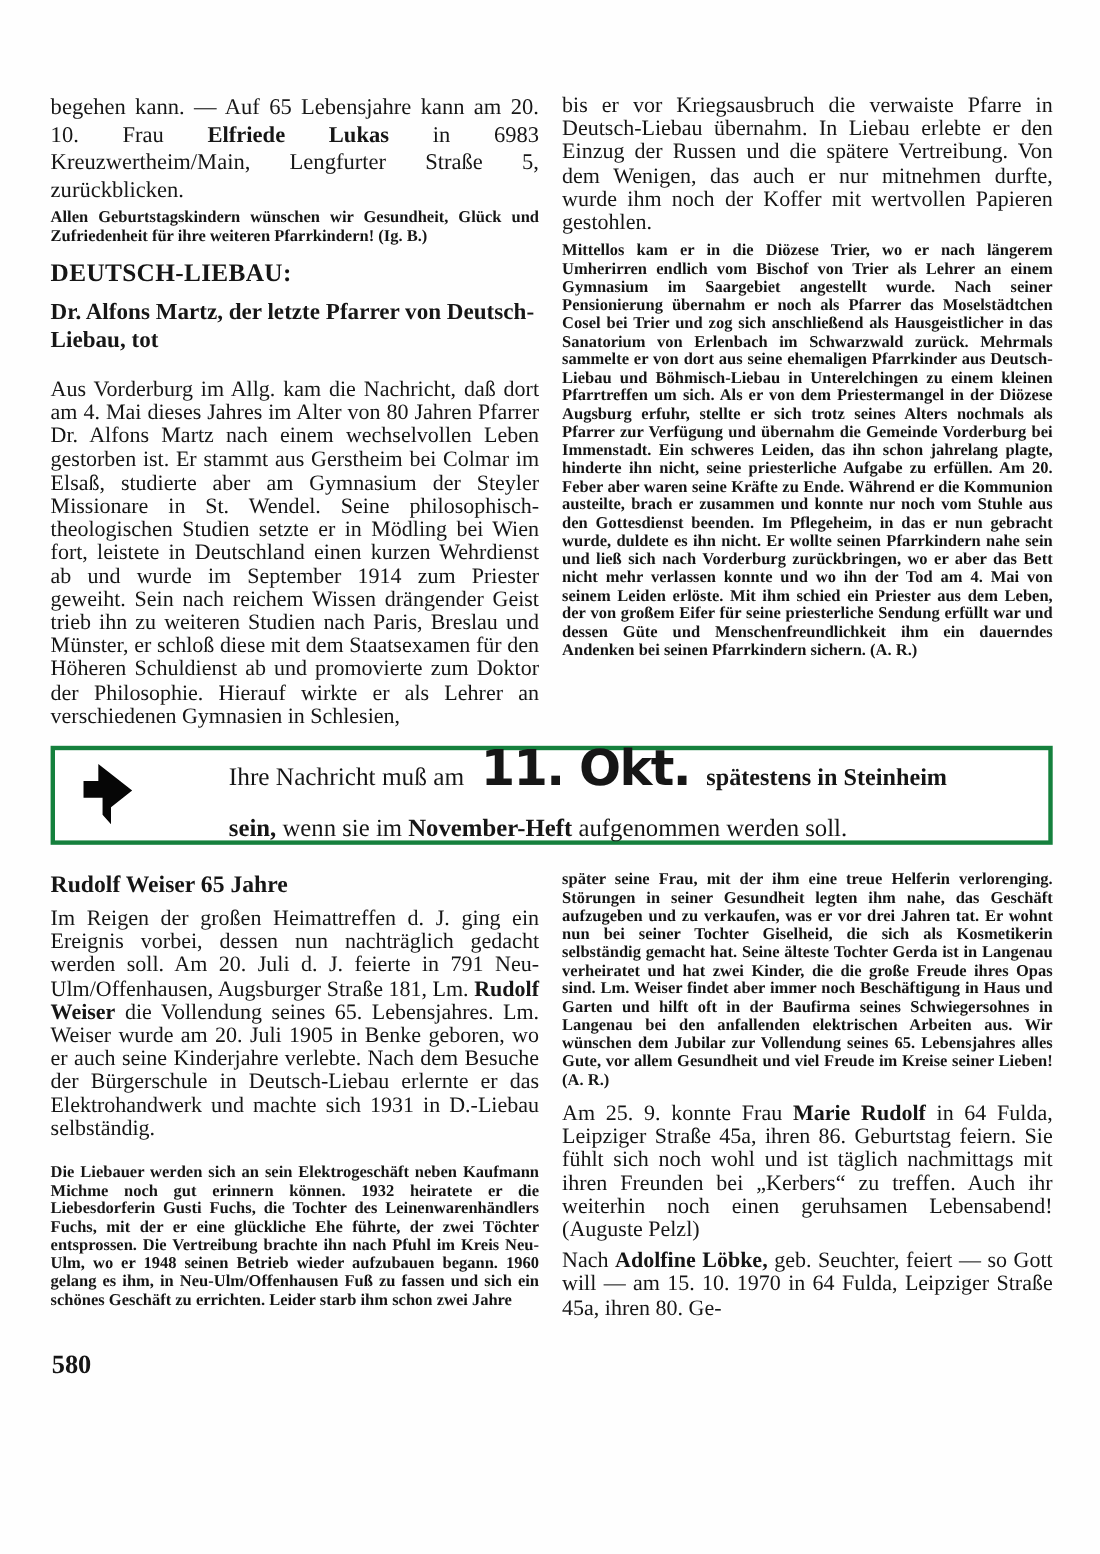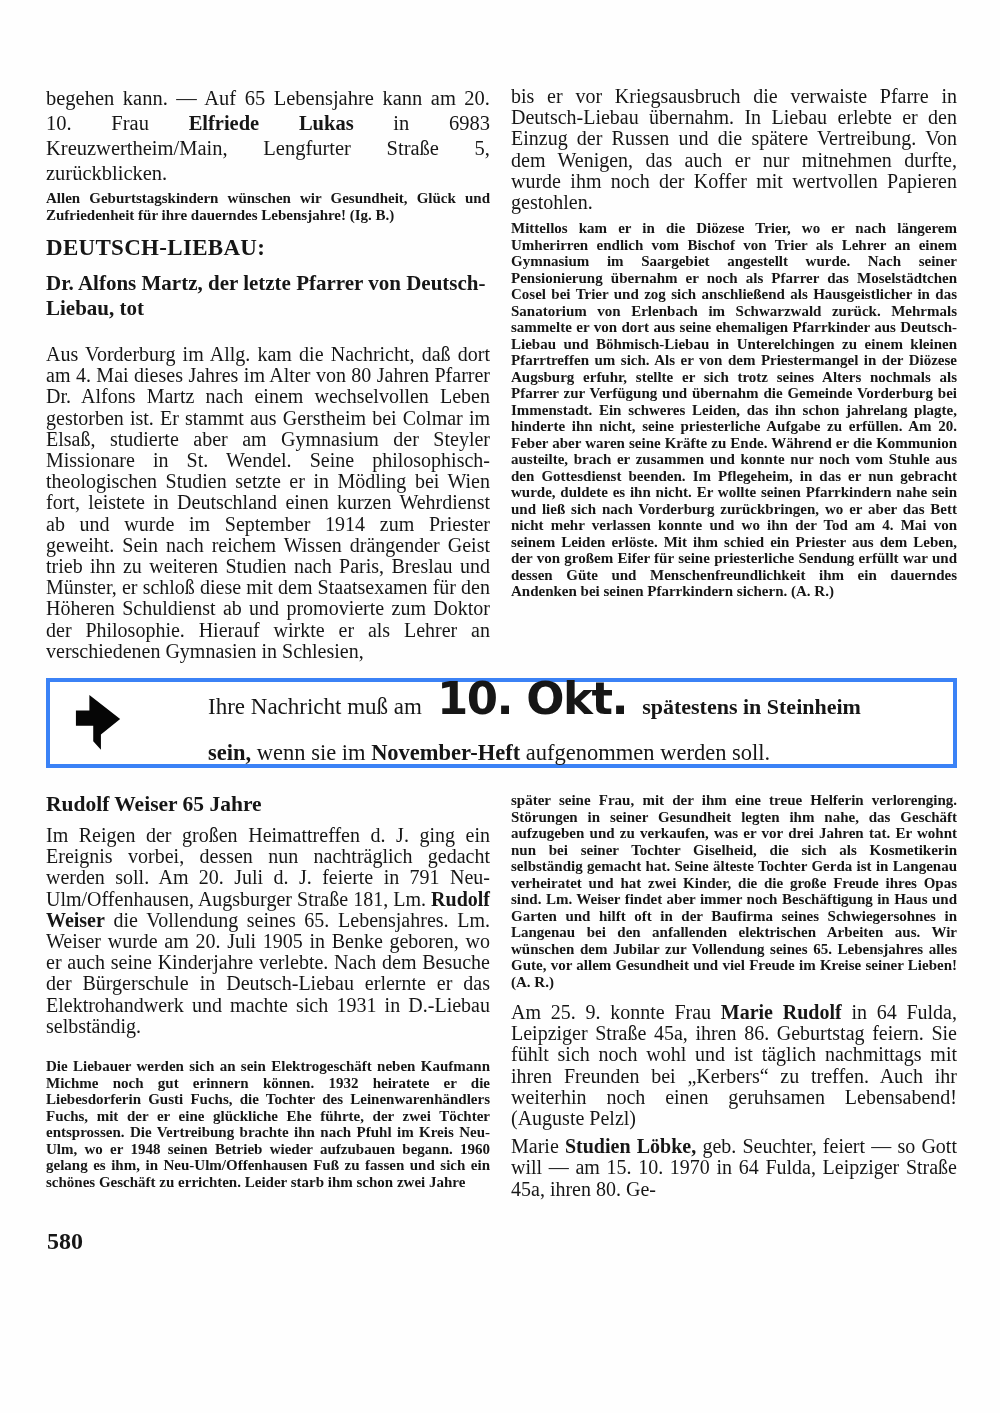--- a/index.html
+++ b/index.html
@@ -16,21 +16,21 @@
   .body{font-size:20px;line-height:21.2px;}
   .mb7{margin-bottom:7px;}
   .mb10{margin-bottom:21px;}
   .small{font-size:15px;line-height:16.5px;font-weight:bold;text-align:justify;margin:3px 0 12px;}
   .small.tail{margin:5px 0 0;font-family:Liberation Serif, serif;}
   .h-caps{font-size:23px;font-weight:bold;letter-spacing:.3px;margin:4px 0 10px;}
   .h-sub{font-size:21px;line-height:24.5px;font-weight:bold;margin:0 0 24px;text-align:left;}
   .h-name{font-size:21.5px;font-weight:bold;margin:0 0 8px;text-align:left;}
 
   .banner{
-    margin:16px 0 24px;border:4px solid #3b82f6;height:90px;box-sizing:border-box;
+    margin:16px 0 24px;border:4px solid #15803d;height:90px;box-sizing:border-box;
     position:relative;display:flex;flex-direction:column;justify-content:center;
     padding-left:158px;background:#fff;
   }
   .banner .l1{display:flex;align-items:baseline;gap:15px;font-size:23px;white-space:nowrap;}
   .banner .l1 .bold-part{font-weight:bold;font-size:22px;}
   .banner .date{
     font-family:"DejaVu Sans",sans-serif;font-weight:bold;font-size:45px;
     letter-spacing:-1.5px;line-height:.8;white-space:nowrap;
   }
   .banner .l2{font-size:22.5px;margin-top:20px;text-align:left;}
@@ -39,53 +39,53 @@
   .pageno{font-size:24px;font-weight:bold;margin:28px 0 0 1px;text-align:left;}
 </style>
 </head>
 <body>
 
 <div class="page">
 
   <div class="cols">
     <div>
       <p class="lead"><span>begehen kann. — Auf 65 Lebensjahre kann am 20. 10. Frau </span><b>Elfriede Lukas</b><span> in 6983 Kreuzwertheim/Main, Lengfurter Straße 5, zurückblicken.</span></p>
-      <p class="small">Allen Geburtstagskindern wünschen wir Gesundheit, Glück und Zufriedenheit für ihre dauerndes Lebensjahre! (Ig. B.)</p>
+      <p class="small">Allen Geburtstagskindern wünschen wir Gesundheit, Glück und Zufriedenheit für ihre weiteren Pfarrkindern! (Ig. B.)</p>
       <h2 class="h-caps">DEUTSCH-LIEBAU:</h2>
       <h3 class="h-sub">Dr. Alfons Martz, der letzte Pfarrer von Deutsch-Liebau, tot</h3>
       <p class="body">Aus Vorderburg im Allg. kam die Nachricht, daß dort am 4. Mai dieses Jahres im Alter von 80 Jahren Pfarrer Dr. Alfons Martz nach einem wechselvollen Leben gestorben ist. Er stammt aus Gerstheim bei Colmar im Elsaß, studierte aber am Gymnasium der Steyler Missionare in St. Wendel. Seine philosophisch-theologischen Studien setzte er in Mödling bei Wien fort, leistete in Deutschland einen kurzen Wehrdienst ab und wurde im September 1914 zum Priester geweiht. Sein nach reichem Wissen drängender Geist trieb ihn zu weiteren Studien nach Paris, Breslau und Münster, er schloß diese mit dem Staatsexamen für den Höheren Schuldienst ab und promovierte zum Doktor der Philosophie. Hierauf wirkte er als Lehrer an verschiedenen Gymnasien in Schlesien,</p>
     </div>
     <div>
       <p class="body mb7">bis er vor Kriegsausbruch die verwaiste Pfarre in Deutsch-Liebau übernahm. In Liebau erlebte er den Einzug der Russen und die spätere Vertreibung. Von dem Wenigen, das auch er nur mitnehmen durfte, wurde ihm noch der Koffer mit wertvollen Papieren gestohlen.</p>
       <p class="small tail">Mittellos kam er in die Diözese Trier, wo er nach längerem Umherirren endlich vom Bischof von Trier als Lehrer an einem Gymnasium im Saargebiet angestellt wurde. Nach seiner Pensionierung übernahm er noch als Pfarrer das Moselstädtchen Cosel bei Trier und zog sich anschließend als Hausgeistlicher in das Sanatorium von Erlenbach im Schwarzwald zurück. Mehrmals sammelte er von dort aus seine ehemaligen Pfarrkinder aus Deutsch-Liebau und Böhmisch-Liebau in Unterelchingen zu einem kleinen Pfarrtreffen um sich. Als er von dem Priestermangel in der Diözese Augsburg erfuhr, stellte er sich trotz seines Alters nochmals als Pfarrer zur Verfügung und übernahm die Gemeinde Vorderburg bei Immenstadt. Ein schweres Leiden, das ihn schon jahrelang plagte, hinderte ihn nicht, seine priesterliche Aufgabe zu erfüllen. Am 20. Feber aber waren seine Kräfte zu Ende. Während er die Kommunion austeilte, brach er zusammen und konnte nur noch vom Stuhle aus den Gottesdienst beenden. Im Pflegeheim, in das er nun gebracht wurde, duldete es ihn nicht. Er wollte seinen Pfarrkindern nahe sein und ließ sich nach Vorderburg zurückbringen, wo er aber das Bett nicht mehr verlassen konnte und wo ihn der Tod am 4. Mai von seinem Leiden erlöste. Mit ihm schied ein Priester aus dem Leben, der von großem Eifer für seine priesterliche Sendung erfüllt war und dessen Güte und Menschenfreundlichkeit ihm ein dauerndes Andenken bei seinen Pfarrkindern sichern. (A. R.)</p>
     </div>
   </div>
 
   <div class="banner">
     <span class="arrow">
       <svg width="50" height="62" viewBox="0 0 52 64" aria-hidden="true">
         <path d="M2 21 L16 21 L16 5 L48 30 L28 46 L28 62 L20 53 L20 37 L2 37 Z" fill="#060606"></path>
       </svg>
     </span>
     <div class="l1">
       <span>Ihre Nachricht muß am</span>
-      <span class="date">10. Okt.</span>
+      <span class="date">11. Okt.</span>
       <span class="bold-part">spätestens in Steinheim</span>
     </div>
     <div class="l2"><b>sein,</b><span> wenn sie im </span><b>November-Heft</b><span> aufgenommen werden soll.</span></div>
   </div>
 
   <div class="cols">
     <div>
       <h3 class="h-name">Rudolf Weiser 65 Jahre</h3>
       <p class="body mb10"><span>Im Reigen der großen Heimattreffen d. J. ging ein Ereignis vorbei, dessen nun nachträglich gedacht werden soll. Am 20. Juli d. J. feierte in 791 Neu-Ulm/Offenhausen, Augsburger Straße 181, Lm. </span><b>Rudolf Weiser</b><span> die Vollendung seines 65. Lebensjahres. Lm. Weiser wurde am 20. Juli 1905 in Benke geboren, wo er auch seine Kinderjahre verlebte. Nach dem Besuche der Bürgerschule in Deutsch-Liebau erlernte er das Elektrohandwerk und machte sich 1931 in D.-Liebau selbständig.</span></p>
       <p class="small tail">Die Liebauer werden sich an sein Elektrogeschäft neben Kaufmann Michme noch gut erinnern können. 1932 heiratete er die Liebesdorferin Gusti Fuchs, die Tochter des Leinenwarenhändlers Fuchs, mit der er eine glückliche Ehe führte, der zwei Töchter entsprossen. Die Vertreibung brachte ihn nach Pfuhl im Kreis Neu-Ulm, wo er 1948 seinen Betrieb wieder aufzubauen begann. 1960 gelang es ihm, in Neu-Ulm/Offenhausen Fuß zu fassen und sich ein schönes Geschäft zu errichten. Leider starb ihm schon zwei Jahre</p>
     </div>
     <div>
       <p class="small" style="margin-top:0">später seine Frau, mit der ihm eine treue Helferin verlorenging. Störungen in seiner Gesundheit legten ihm nahe, das Geschäft aufzugeben und zu verkaufen, was er vor drei Jahren tat. Er wohnt nun bei seiner Tochter Giselheid, die sich als Kosmetikerin selbständig gemacht hat. Seine älteste Tochter Gerda ist in Langenau verheiratet und hat zwei Kinder, die die große Freude ihres Opas sind. Lm. Weiser findet aber immer noch Beschäftigung in Haus und Garten und hilft oft in der Baufirma seines Schwiegersohnes in Langenau bei den anfallenden elektrischen Arbeiten aus. Wir wünschen dem Jubilar zur Vollendung seines 65. Lebensjahres alles Gute, vor allem Gesundheit und viel Freude im Kreise seiner Lieben! (A. R.)</p>
       <p class="body mb7"><span>Am 25. 9. konnte Frau </span><b>Marie Rudolf</b><span> in 64 Fulda, Leipziger Straße 45a, ihren 86. Geburtstag feiern. Sie fühlt sich noch wohl und ist täglich nachmittags mit ihren Freunden bei „Kerbers“ zu treffen. Auch ihr weiterhin noch einen geruhsamen Lebensabend! (Auguste Pelzl)</span></p>
-      <p class="body"><span>Marie </span><b>Studien Löbke,</b><span> geb. Seuchter, feiert — so Gott will — am 15. 10. 1970 in 64 Fulda, Leipziger Straße 45a, ihren 80. Ge-</span></p>
+      <p class="body"><span>Nach </span><b>Adolfine Löbke,</b><span> geb. Seuchter, feiert — so Gott will — am 15. 10. 1970 in 64 Fulda, Leipziger Straße 45a, ihren 80. Ge-</span></p>
     </div>
   </div>
 
   <div class="pageno">580</div>
 
 </div>
 
 </body></html>

